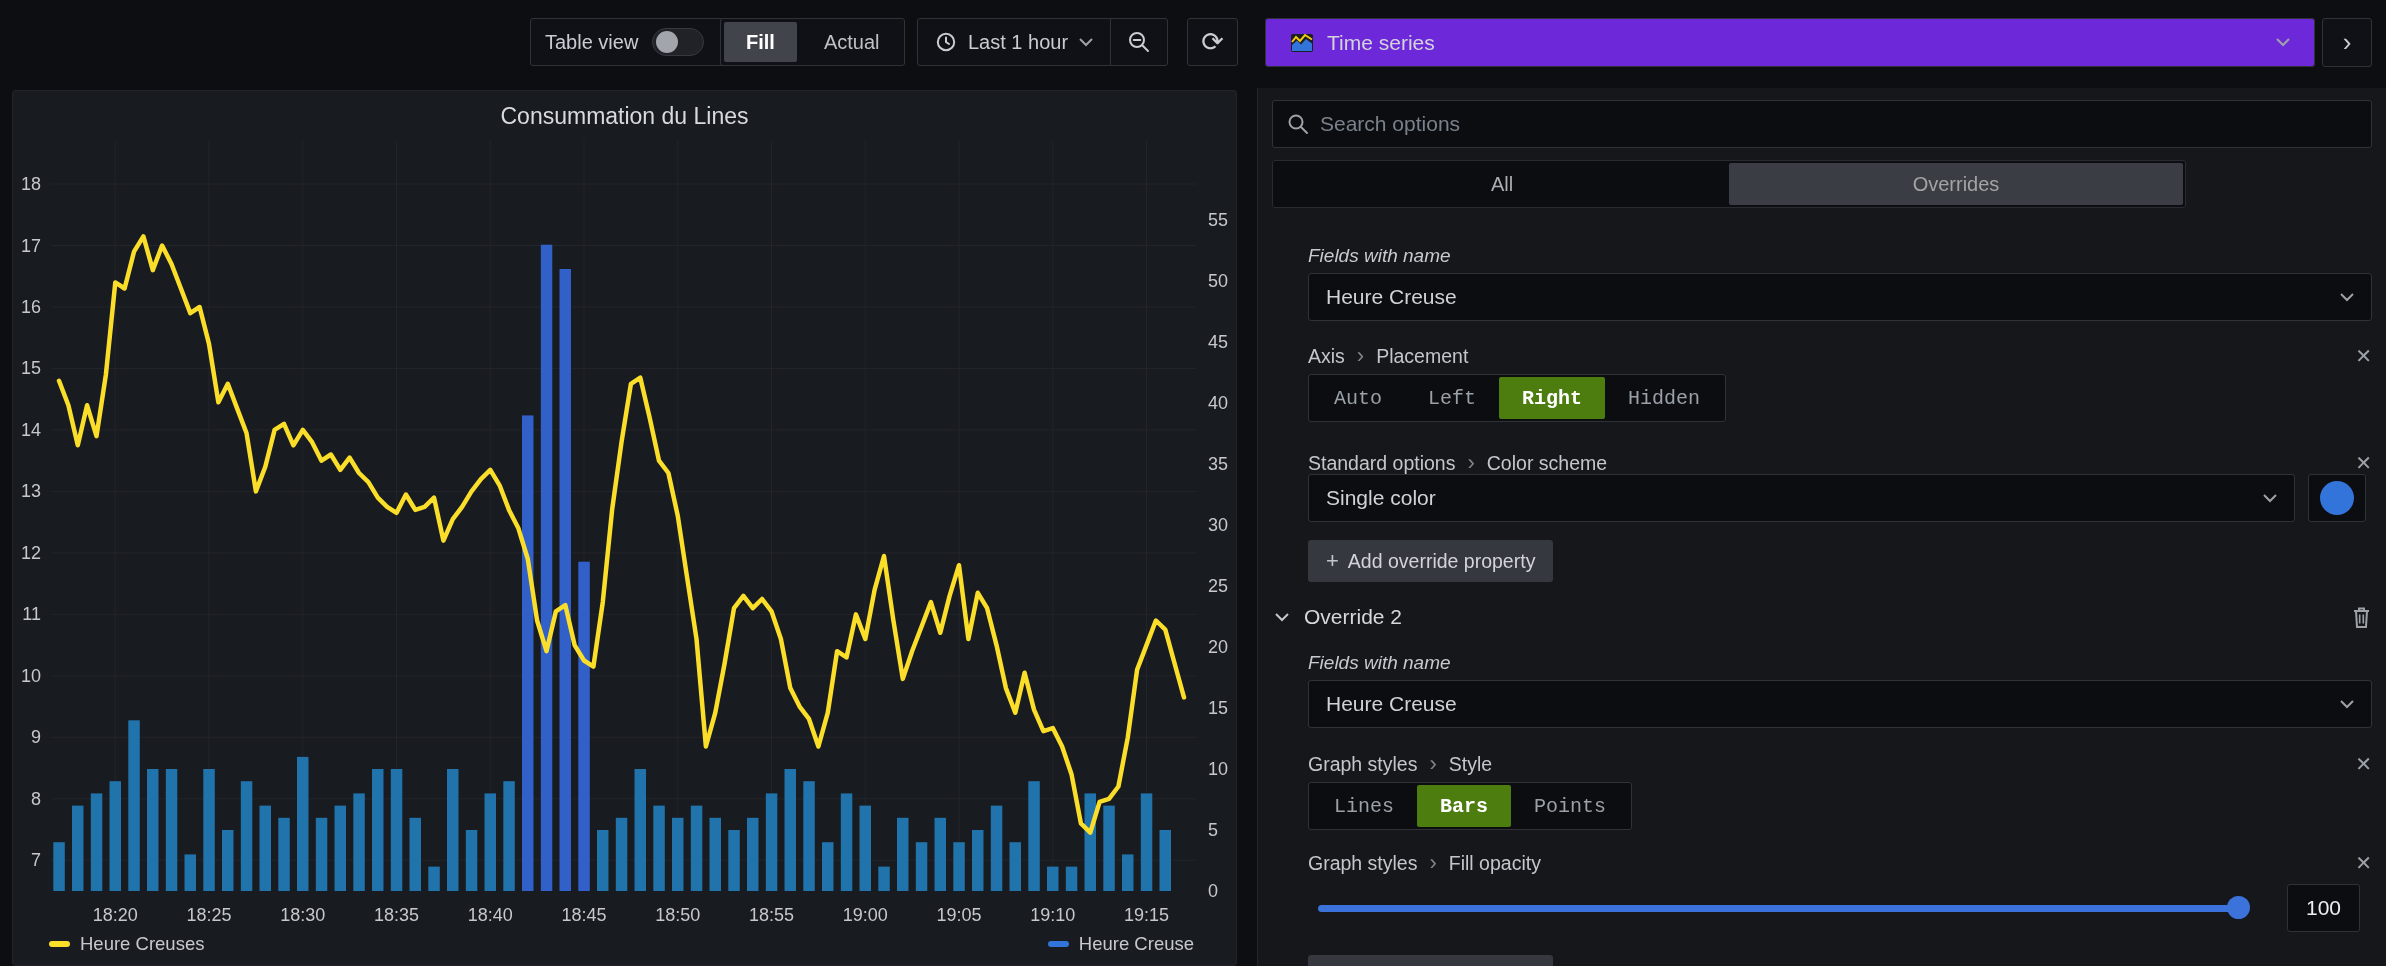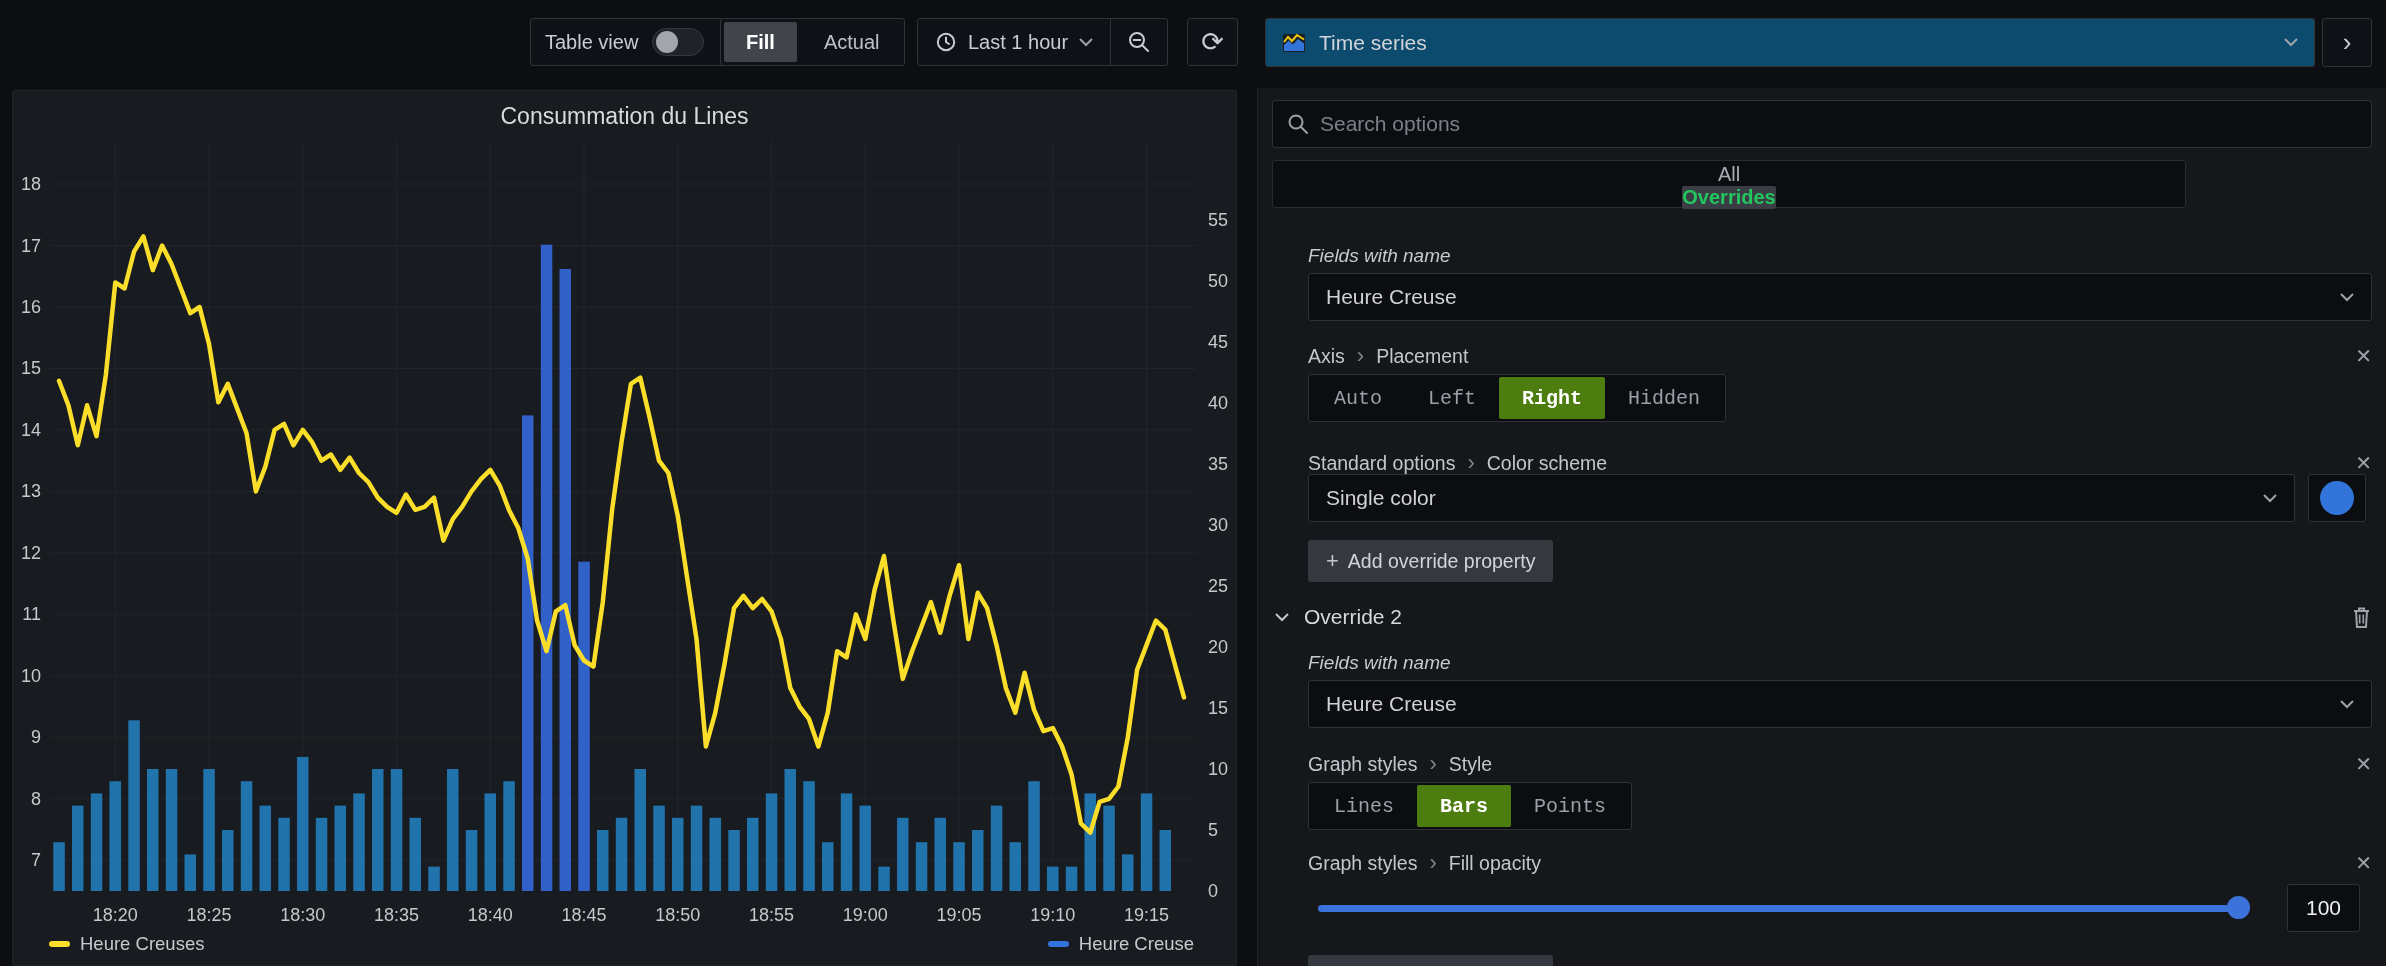--- a/index.html
+++ b/index.html
@@ -58,21 +58,21 @@
   .close-x { color:#9da2a9; font-size:20px; cursor:pointer; }
   .radio-group { display:inline-flex; border:1px solid #2f3338; border-radius:3px; background:#0c0d11; padding:2px; }
   .radio-opt { height:42px; display:flex; align-items:center; padding:0 23px; font-size:20px; color:#9aa0a8; border-radius:2px; cursor:pointer;font-family:Liberation Mono, monospace; }
   .radio-opt.active { background:#4d7c0f; color:#ffffff; font-weight:700;text-align:center; }
   .add-btn { display:inline-flex; align-items:center; gap:9px; height:42px; padding:0 18px;
     background:#35383e; border-radius:3px; font-size:19.5px; color:#d2d4d9; cursor:pointer; }
   .add-btn .plus { font-size:22px; color:#c2c5ca; }
   .chev { stroke:#9da2a9; fill:none; stroke-width:2; }
   .tab { flex:1; height:42px; display:flex; align-items:center; justify-content:center;
     font-size:20px; color:#a9adb4; border-radius:2px; cursor:pointer; }
-  .tab.active { background:#3a3d44; color:#22c55e; font-weight:700; }
+  .tab.active { background:#3a3d44; color:#a3a3a3; font-weight:400; }
 
   input { outline:none; }
   #search-input { flex:1; background:transparent; border:none; color:#d0d2d7; font-size:21px; font-family:"Liberation Sans",sans-serif; }
   #search-input::placeholder { color:#7a818a; }
 
   #slider-track { position:absolute; left:53px; top:905px; width:920px; height:7px; border-radius:4px; background:#3b73da; }
   #slider-thumb { position:absolute; left:962px; top:896px; width:23px; height:23px; border-radius:50%; background:#3b73da; }
   #opacity-value { position:absolute; left:1022px; top:884px; width:73px; height:48px;
     justify-content:center; font-size:21px; color:#eceef1; }
 </style>
@@ -253,21 +253,21 @@
     <span class="legend-item">
       <span class="legend-swatch" style="background-color: rgb(50, 116, 217);"></span>
       <span>Heure Creuse</span>
     </span>
   </div>
 </div>
 
 <div id="pane-bg"></div>
 <div id="pane">
 
-  <div class="input-like abs" style="left:0; top:18px; width:1050px; height:49px; padding:0 16px; gap:13px; background:#0c4a6e;">
+  <div class="input-like abs" style="left:0; top:18px; width:1050px; height:49px; padding:0 24px; gap:13px; background:#6d28d9;">
     <span class="icon">
       <svg width="24" height="24" viewBox="0 0 24 24">
           <rect x="1" y="3" width="22" height="18" rx="2" fill="#1b1e24"></rect>
           <path d="M2 20 L2 14 L7 9.5 L11 13.5 L16 8 L22 12.5 L22 20 Z" fill="#3274D9"></path>
           <polyline points="2,11 6,6 10,10 15,4 22,8.5" fill="none" stroke="#F2CC0C" stroke-width="2"></polyline>
         </svg>
     </span>
     <span style="font-size:21px; color:#d2d4d9;">Time series</span>
     <span style="flex:1;"></span>
     <svg width="14" height="9" viewBox="0 0 14 9" class="chev">
@@ -281,21 +281,21 @@
   <div class="input-like abs" style="left:7px; top:100px; width:1100px; height:48px; padding:0 14px; gap:11px;">
     <span class="icon">
       <svg width="22" height="22" viewBox="0 0 22 22">
           <circle cx="9" cy="9" r="6.5" fill="none" stroke="#9da2a9" stroke-width="2"></circle>
           <line x1="14" y1="14" x2="20" y2="20" stroke="#9da2a9" stroke-width="2" stroke-linecap="round"></line>
         </svg>
     </span>
     <input id="search-input" type="text" placeholder="Search options" style="">
   </div>
 
-  <div class="input-like abs" style="left:7px; top:160px; width:914px; height:48px; padding:2px; border-color:#282b31;flex-direction:column;">
+  <div class="input-like abs" style="left:7px; top:160px; width:914px; height:48px; padding:2px; border-color:#282b31;">
     <span class="tab">All</span>
     <span class="tab active">Overrides</span>
   </div>
 
   <div class="field-label abs" style="left:43px; top:245px;">Fields with name</div>
   <div class="input-like abs" style="left:43px; top:273px; width:1064px; height:48px; padding:0 17px;">
     <span>Heure Creuse</span>
     <span style="flex:1;"></span>
     <svg width="14" height="9" viewBox="0 0 14 9" class="chev">
         <polyline points="1,1 7,7 13,1"></polyline>

